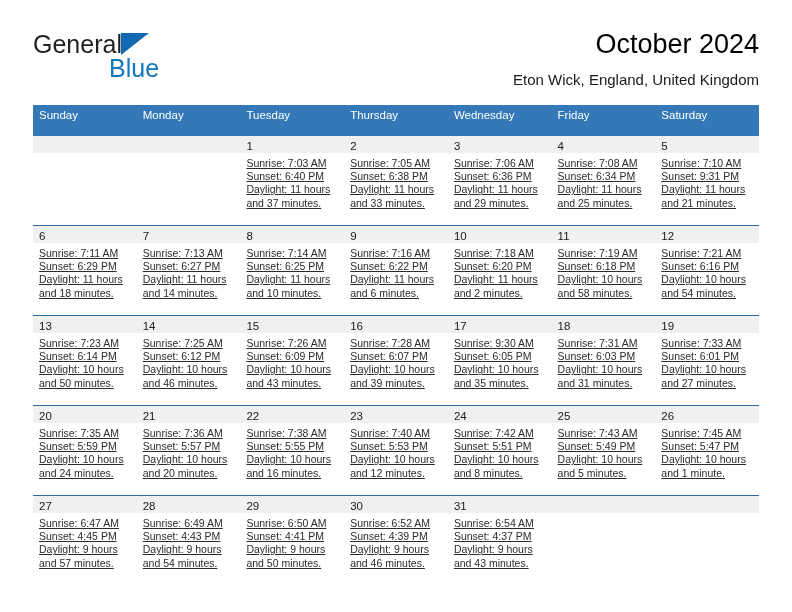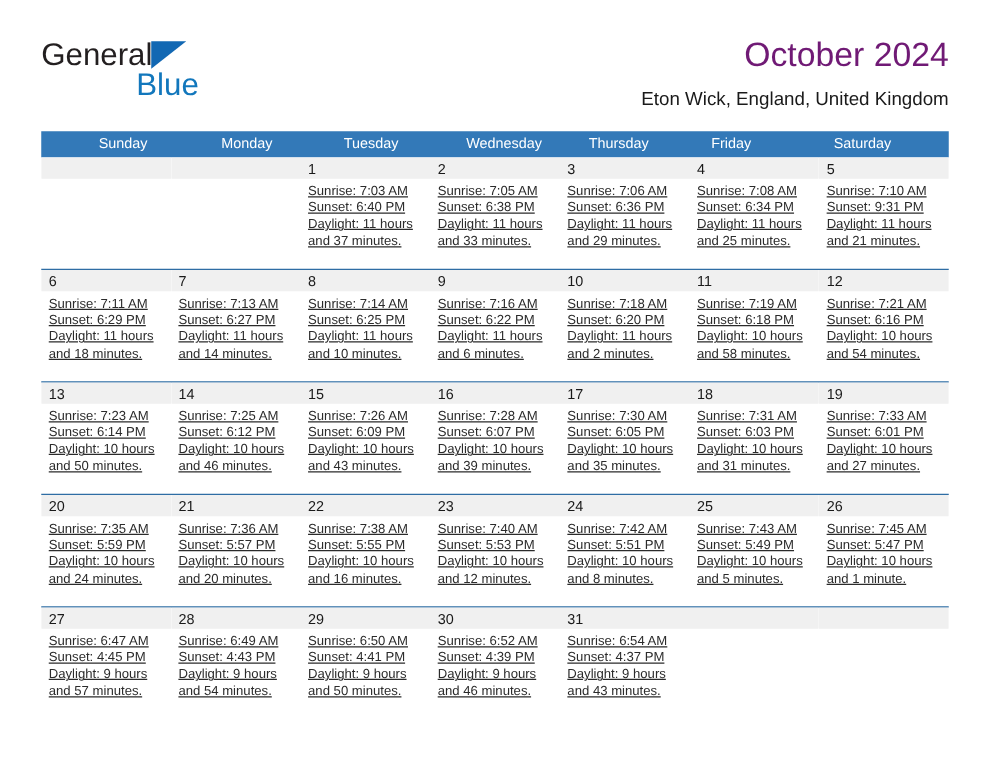--- a/index.html
+++ b/index.html
@@ -65,21 +65,21 @@
   }
 
   .title-block {
     position: absolute;
     right: 0;
     top: 0;
     text-align: right;
   }
   .cal-title {
     font-size: 27px;
-    color: #701a75;
+    color: #000000;
     line-height: 32px;
     white-space: nowrap;
     font-weight: normal;
   }
   .cal-subtitle {
     font-size: 15px;
     color: #1a1a1a;
     line-height: 20px;
     margin-top: 10px;
     white-space: nowrap;
@@ -89,22 +89,21 @@
   
   .calendar {
     position: absolute;
     left: 33px;
     top: 105px;
     width: 726px;
   }
   .weekdays {
     display: flex;
     background: #3379b8;
-    height: 21px;
-    padding-left: 40px;
+    height: 31px;
   }
   .weekday {
     flex: 1 1 0;
     color: #ffffff;
     font-size: 11.5px;
     line-height: 21px;
     padding-left: 6px;
     box-sizing: border-box;
     white-space: nowrap;
     overflow: hidden;
@@ -165,22 +164,22 @@
     </div>
 
   </div>
 
   <div class="calendar">
 
     <div class="weekdays">
       <div class="weekday">Sunday</div>
       <div class="weekday">Monday</div>
       <div class="weekday">Tuesday</div>
+      <div class="weekday">Thursday</div>
       <div class="weekday">Wednesday</div>
-      <div class="weekday">Thursday</div>
       <div class="weekday">Friday</div>
       <div class="weekday">Saturday</div>
     </div>
 
     <div id="weeks-host">
         <div class="week first">
           <div class="day empty">
             <div class="day-num-strip"><span class="day-num"></span></div>
           </div>
           <div class="day empty">
@@ -330,21 +329,21 @@
             <div class="day-info">
               <div>Sunrise: 7:28 AM</div>
               <div>Sunset: 6:07 PM</div>
               <div>Daylight: 10 hours</div>
               <div>and 39 minutes.</div>
             </div>
           </div>
           <div class="day">
             <div class="day-num-strip"><span class="day-num">17</span></div>
             <div class="day-info">
-              <div>Sunrise: 7:30 AM</div>
+              <div>Sunrise: 9:30 AM</div>
               <div>Sunset: 6:05 PM</div>
               <div>Daylight: 10 hours</div>
               <div>and 35 minutes.</div>
             </div>
           </div>
           <div class="day">
             <div class="day-num-strip"><span class="day-num">18</span></div>
             <div class="day-info">
               <div>Sunrise: 7:31 AM</div>
               <div>Sunset: 6:03 PM</div>

